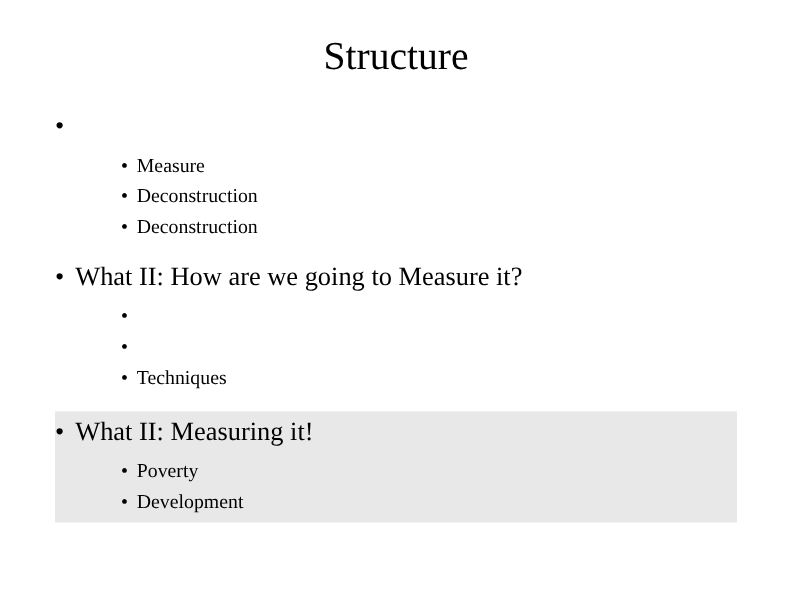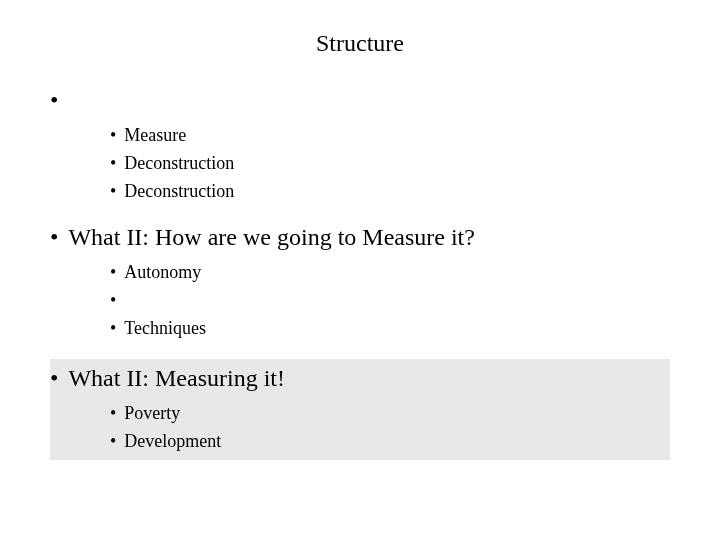--- a/index.html
+++ b/index.html
@@ -14,21 +14,21 @@
       background: #ffffff;
       font-family: Georgia, 'Times New Roman', serif;
       overflow: hidden;
       display: flex;
       flex-direction: column;
       align-items: center;
       padding: 30px 50px 20px 50px;
     }
 
     .slide-title {
-      font-size: 24px;
+      font-size: 36px;
       font-weight: normal;
       text-align: center;
       margin-bottom: 28px;
       color: #000000;
     }
 
     .content {
       width: 100%;
       display: flex;
       flex-direction: column;
@@ -112,21 +112,20 @@
   </div>
 
   <div>
     <div class="main-bullet">
       <span class="main-bullet-dot">•</span>
       <span>What II: How are we going to Measure it?</span>
     </div>
     <div class="sub-bullets">
       <div class="sub-bullet">
         <span class="sub-bullet-dot">•</span>
-        <span>Autonomy</span>
       </div>
       <div class="sub-bullet">
         <span class="sub-bullet-dot">•</span>
       </div>
       <div class="sub-bullet">
         <span class="sub-bullet-dot">•</span>
         <span>Techniques</span>
       </div>
     </div>
   </div>

